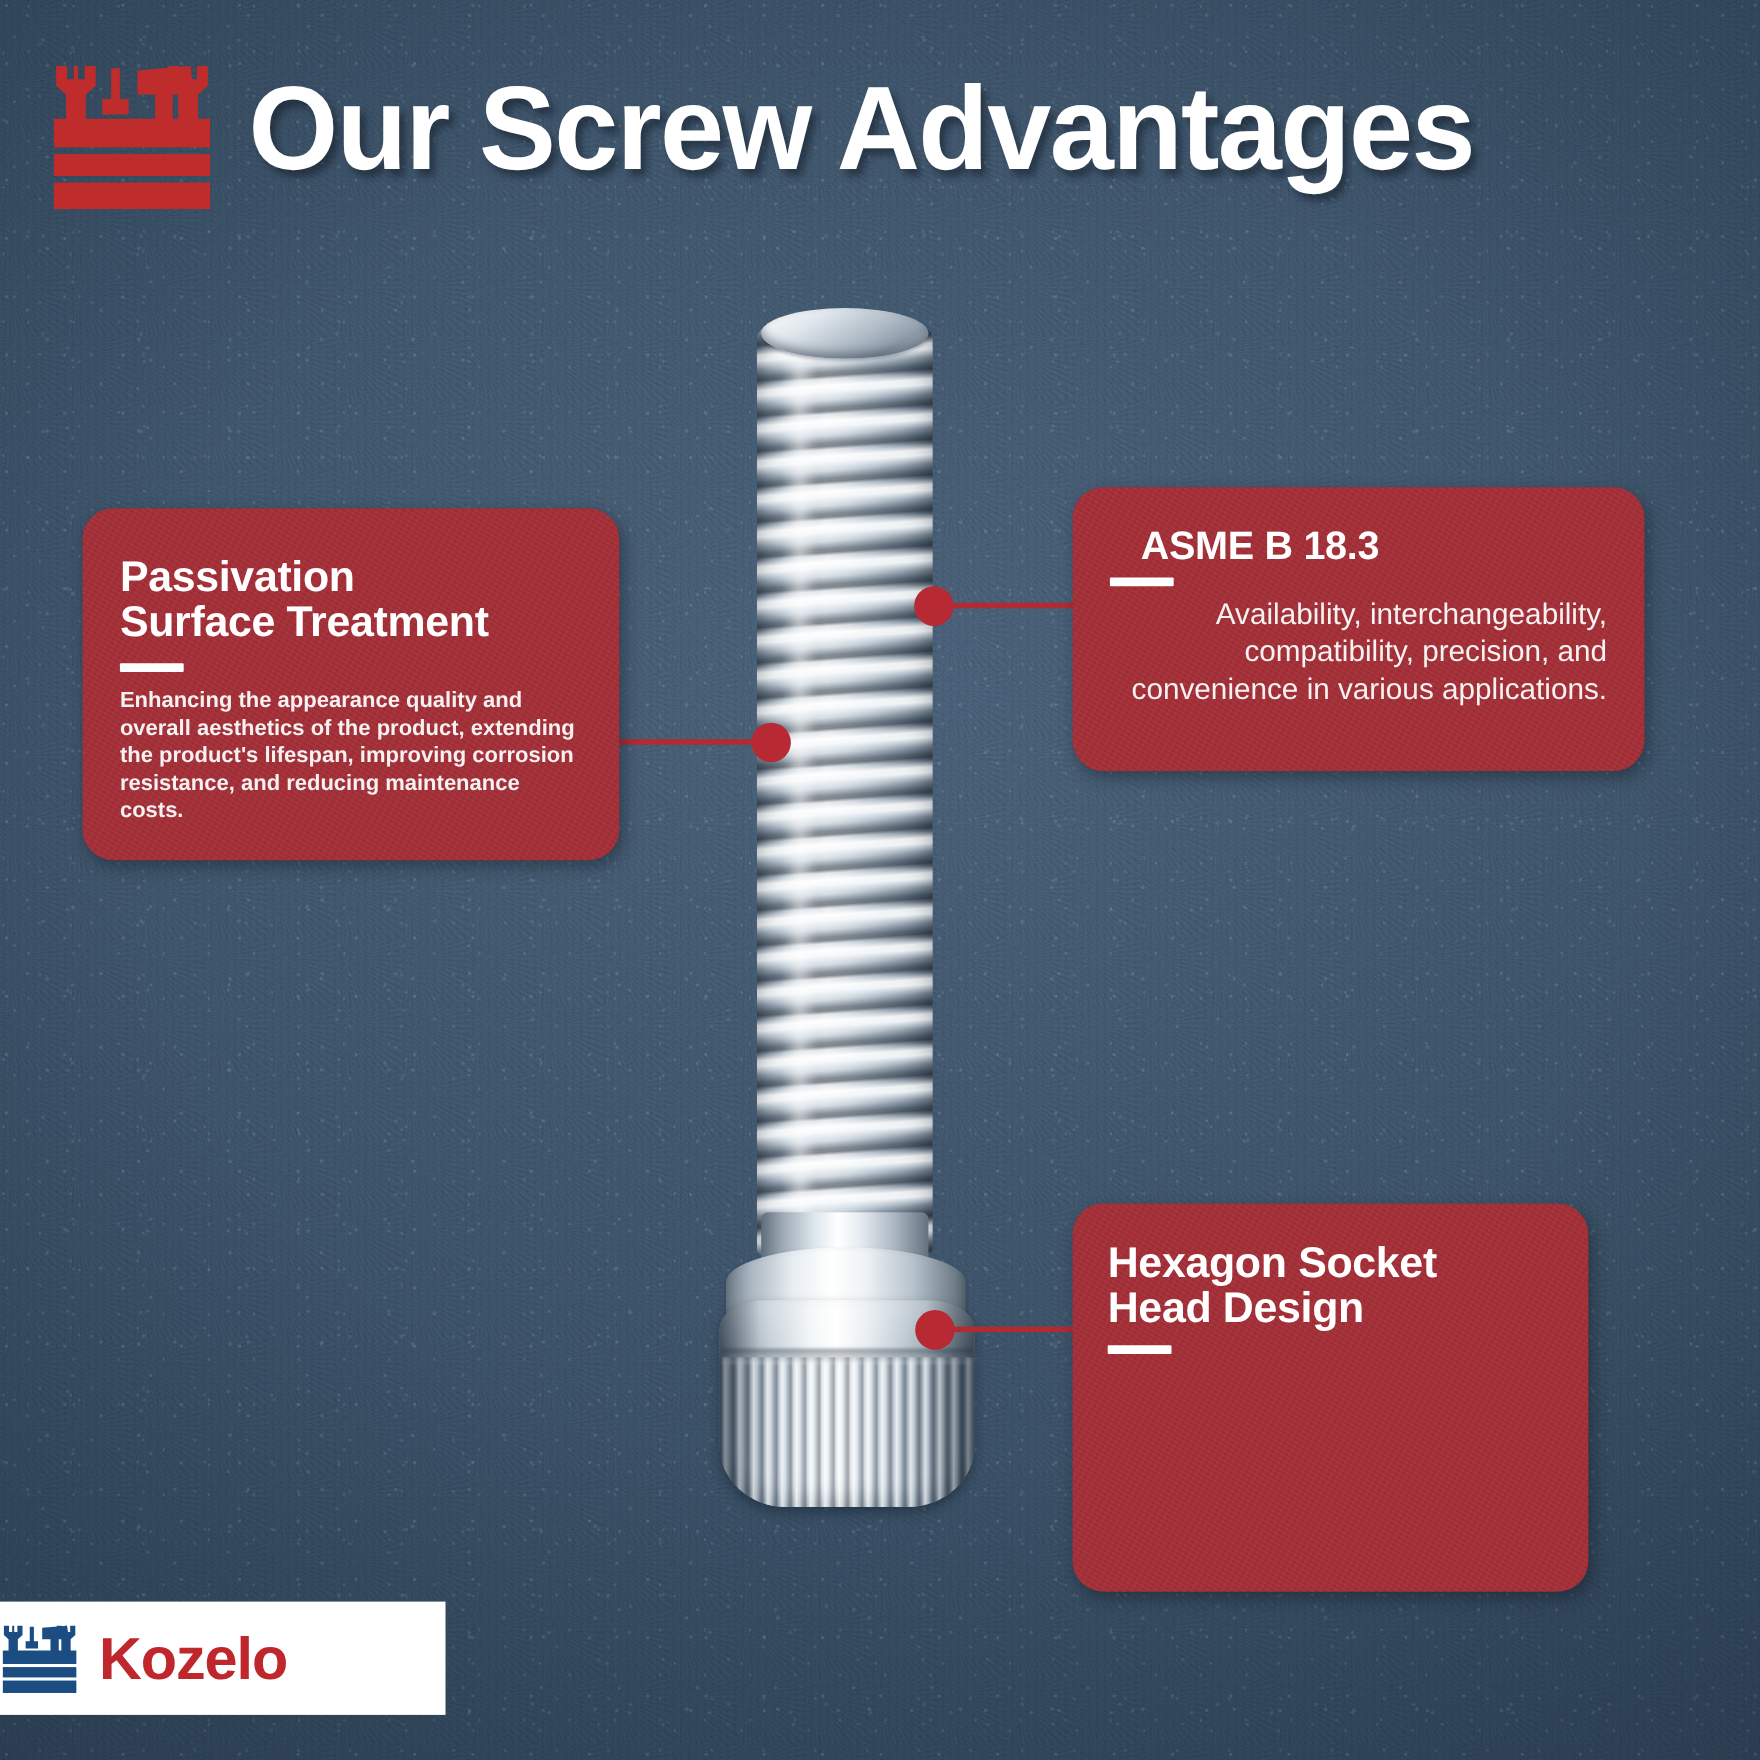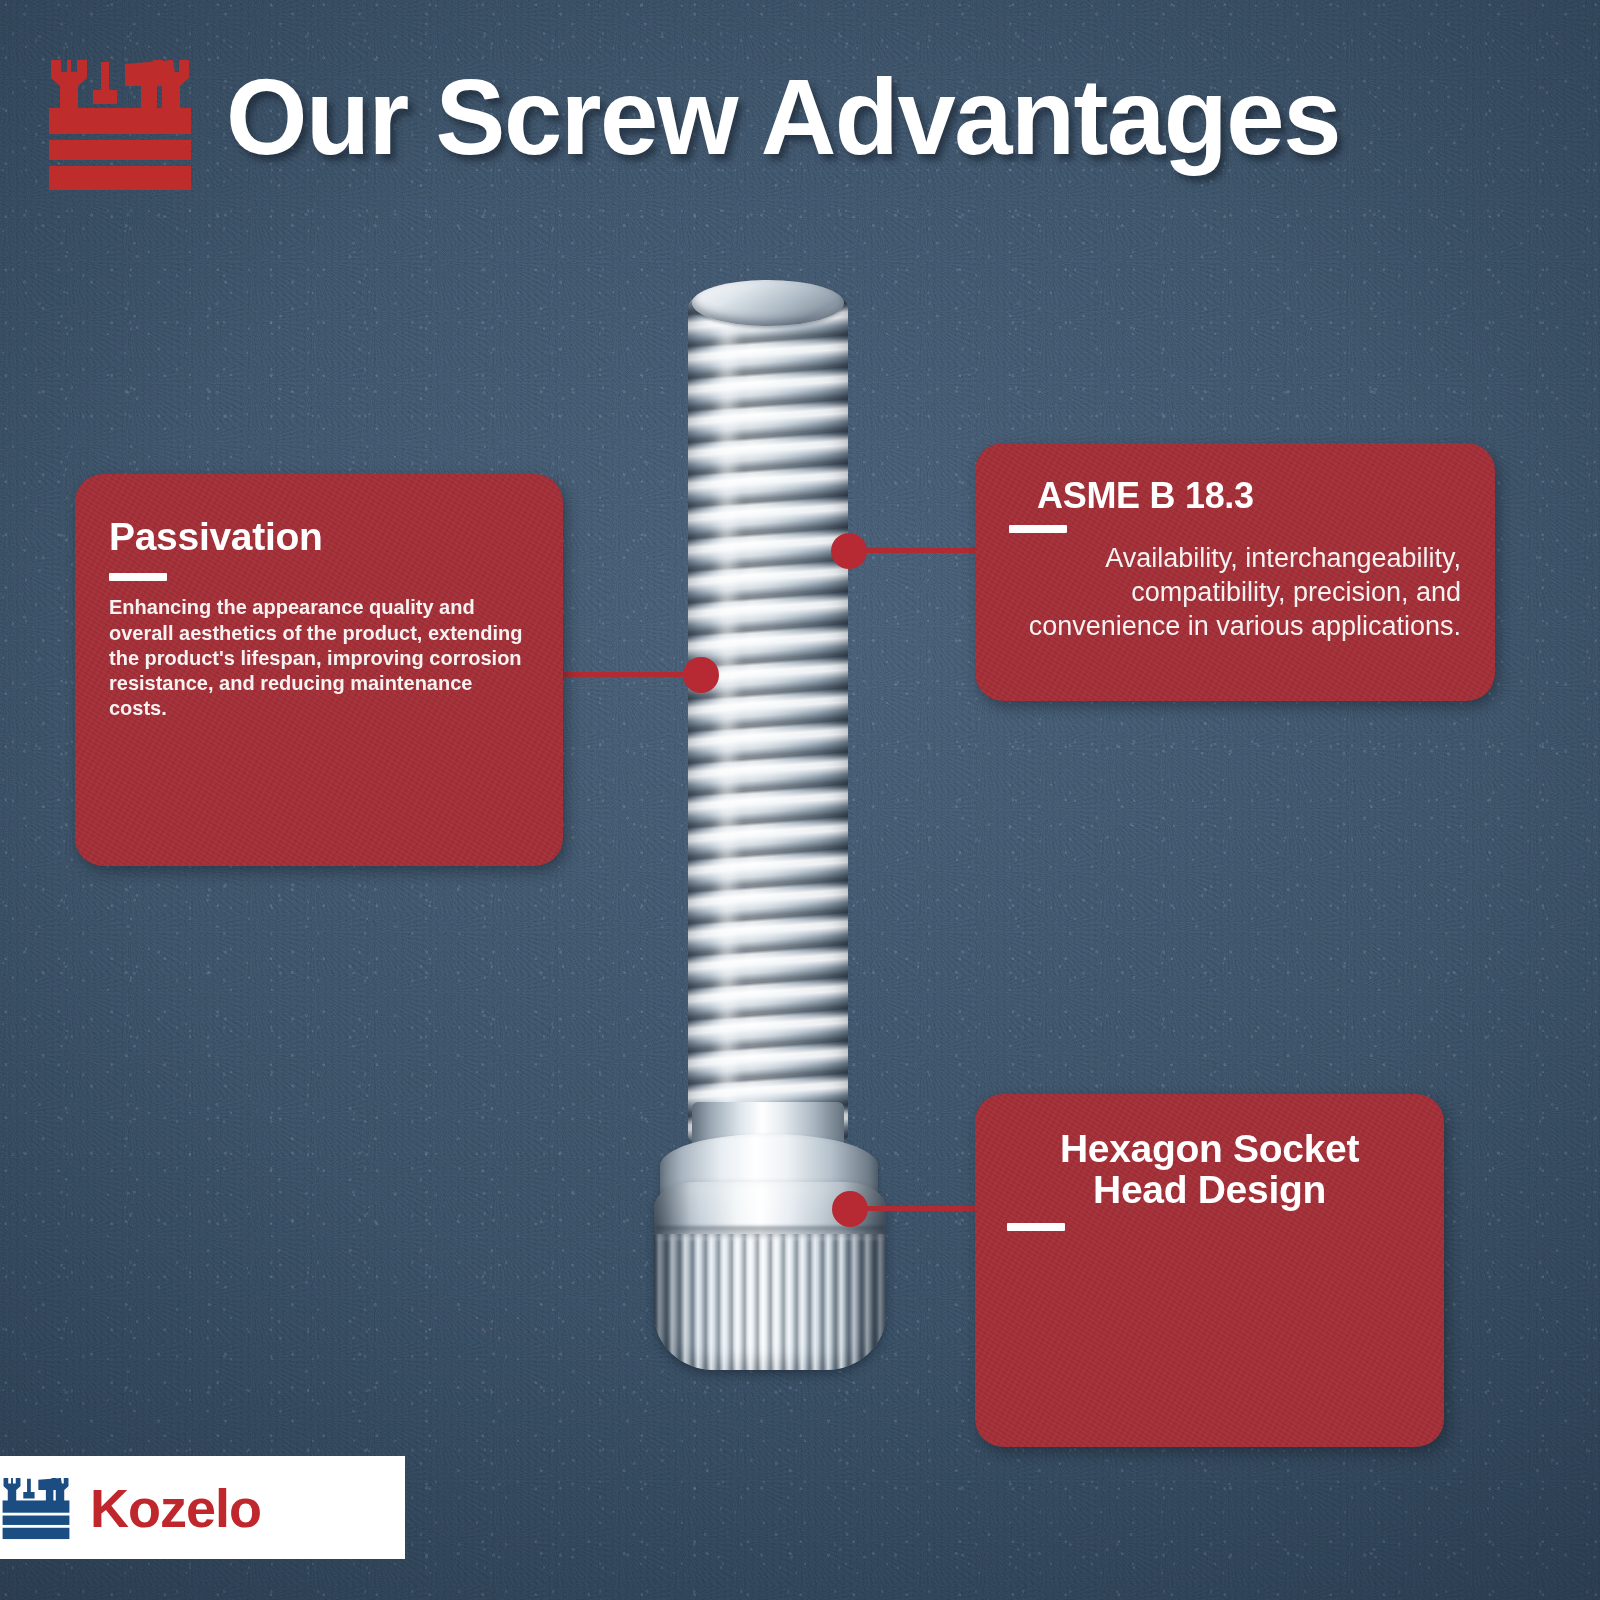--- a/index.html
+++ b/index.html
@@ -250,39 +250,39 @@
     border-radius: 1px;
   }
   .callout p {
     margin: 0;
     color: #f6f2f2;
     line-height: 1.26;
     font-weight: 400;
   }
 
   #box-passivation {
-    left: 75px; top: 474px;
-    width: 488px; height: 392px;
+    left: 75px; top: 462px;
+    width: 488px; height: 320px;
   }
   #box-passivation .callout-inner { padding: 42px 34px 0 34px; }
   #box-passivation h3 { font-size: 39px; }
   #box-passivation p { font-size: 20px; font-weight: bold; }
 
   #box-asme {
     left: 975px; top: 443px;
     width: 520px; height: 258px;
   }
   #box-asme .callout-inner { padding: 34px 34px 0 34px; }
   #box-asme h3 { font-size: 36px; margin-left: 28px; }
   #box-asme .rule { margin: 10px 0 8px 0; }
   #box-asme p { font-size: 27px; text-align: right; }
 
   #box-hexagon {
     left: 975px; top: 1094px;
-    width: 469px; height: 353px; text-align: center;
+    width: 469px; height: 353px;
   }
   #box-hexagon .callout-inner { padding: 34px 32px 0 32px; }
   #box-hexagon h3 { font-size: 39px; }
   #box-hexagon .rule { margin: 12px 0 12px 0; }
   #box-hexagon p { font-size: 27px; }
 
   
   .connector-line {
     position: absolute;
     height: 5px;
@@ -375,21 +375,21 @@
 
   <div class="connector-line" id="line-asme"></div>
   <div class="connector-dot" id="dot-asme"></div>
 
   <div class="connector-line" id="line-hexagon"></div>
   <div class="connector-dot" id="dot-hexagon"></div>
 
   <div class="callout" id="box-passivation">
     <div class="callout-texture"></div>
     <div class="callout-inner">
-      <h3><span>Passivation</span><br></h3>
+      <h3><span>Passivation</span><br><span>Surface Treatment</span></h3>
       <div class="rule"></div>
       <p>Enhancing the appearance quality and overall aesthetics of the product, extending the product's lifespan, improving corrosion resistance, and reducing maintenance costs.</p>
     </div>
   </div>
 
   <div class="callout" id="box-asme">
     <div class="callout-texture"></div>
     <div class="callout-inner">
       <h3>ASME B 18.3</h3>
       <div class="rule"></div>

